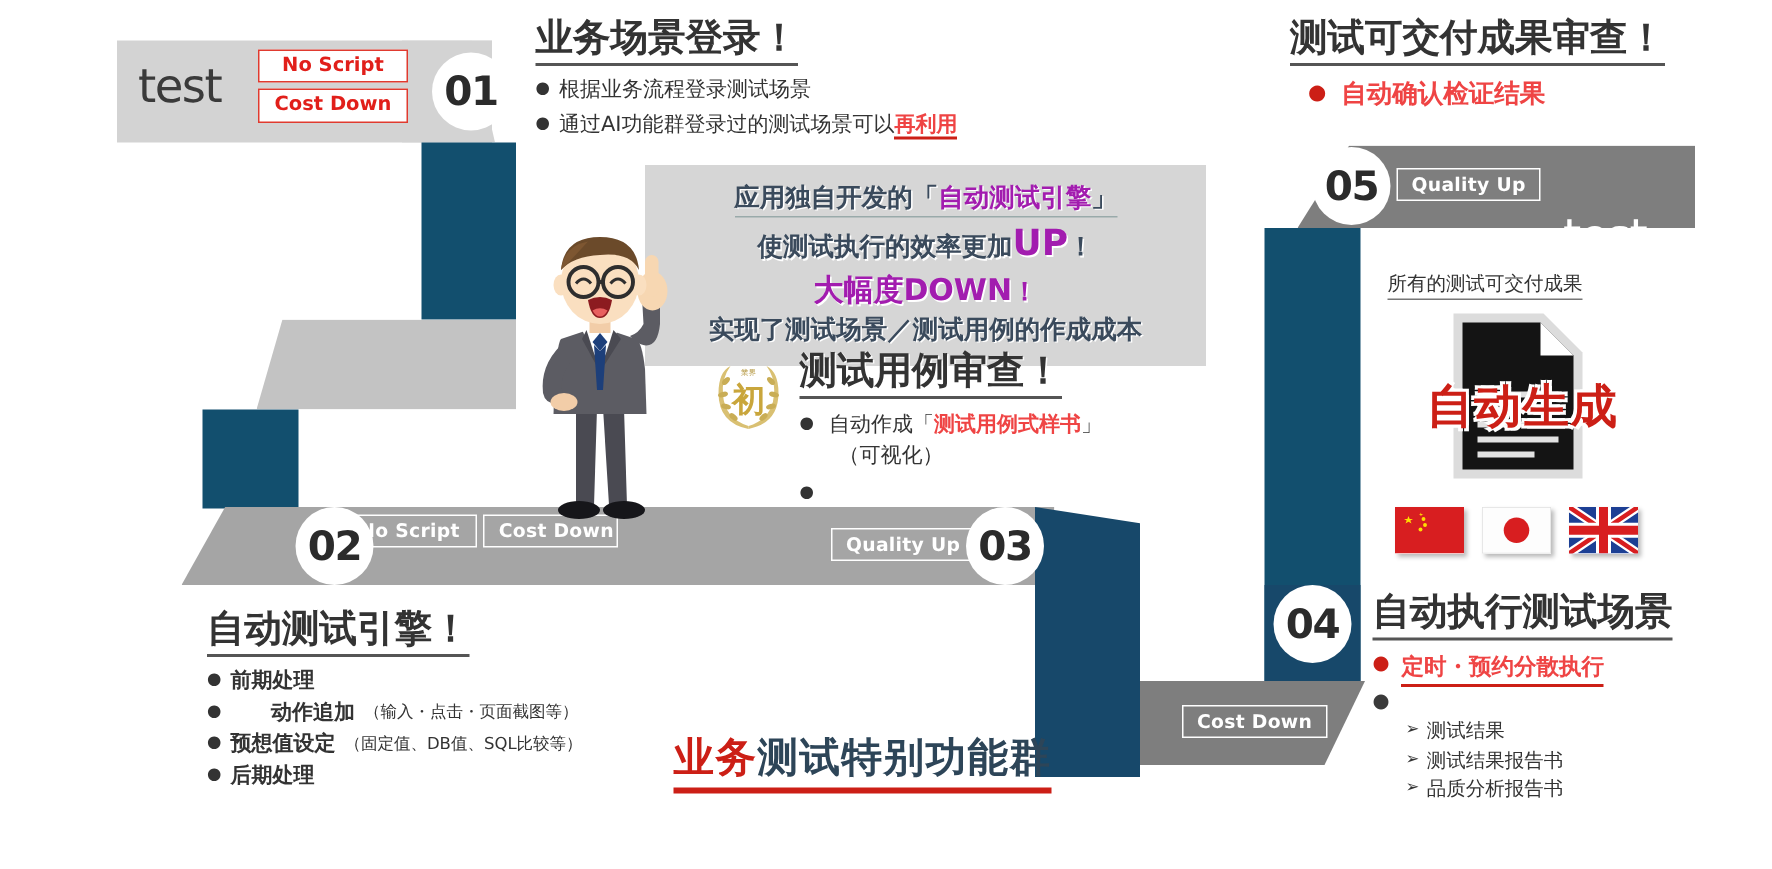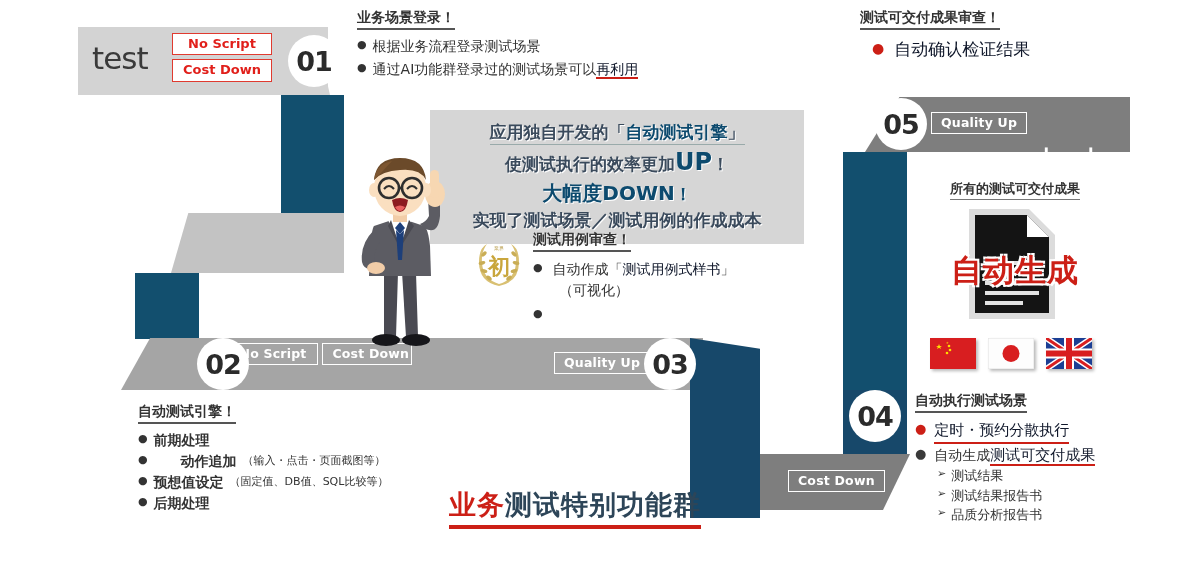--- a/index.html
+++ b/index.html
@@ -30,29 +30,29 @@
     padding:2px 10px;text-align:center;white-space:nowrap;line-height:1.25;
   }
 
   
   .testlogo{font-family:"DejaVu Sans",sans-serif;font-size:31px;font-weight:500;
             letter-spacing:-1px;position:relative;}
 
   
   .head-cn{
     font-family:"DejaVu Sans","Liberation Sans",sans-serif;
-    font-weight:bold;font-size:14px;color:#333;
+    font-weight:bold;font-size:25px;color:#333;
     border-bottom:2px solid #555;display:inline-block;padding-bottom:1px;
     text-shadow:1px 1px 0 rgba(255,255,255,.9);
   }
   .bullet-row{display:flex;align-items:flex-start;gap:6px;font-size:14px;color:#333;
               font-family:"DejaVu Sans",sans-serif;line-height:1.5;}
   .dot{font-size:11px;line-height:1.6;}
-  .red{color:#0c4a6e;}
-  .redb{color:#0f172a;font-weight:normal;}
+  .red{color:#a21caf;}
+  .redb{color:#ef4444;font-weight:bold;}
   .uline-red{border-bottom:2px solid #cc1f16;}
 
   
   .msgbox{
     background:#d6d6d6;text-align:center;padding:10px 18px 12px;
     font-family:"DejaVu Sans",sans-serif;font-weight:bold;font-size:17px;
     color:#3a4a5c;line-height:1.42;
     text-shadow:1px 1px 0 #fff;
   }
   .msgbox .l1{border-bottom:1px solid #9aa;display:inline-block;}
@@ -272,21 +272,21 @@
   </div>
 
   <div class="abs" style="left:860px;top:8px;width:310px;">
     <div class="head-cn">测试可交付成果审查！</div>
     <div class="bullet-row" style="margin-top:7px;gap:10px;margin-left:12px;">
       <span class="dot" style="color:#cc1f16;font-size:14px;">●</span>
       <span class="redb" style="font-size:17px;">自动确认检证结果</span>
     </div>
   </div>
 
-  <div class="abs small-cn" style="left:950px;top:180px;border-bottom:1px solid #777;padding-bottom:1px;font-weight:bold;">所有的测试可交付成果</div>
+  <div class="abs small-cn" style="left:925px;top:180px;border-bottom:1px solid #777;padding-bottom:1px;">所有的测试可交付成果</div>
 
   <svg class="docicon" style="left:963px;top:205px;" width="98" height="118" viewBox="0 0 98 118">
     <path d="M6 4 L66 4 L92 30 L92 114 L6 114 Z" fill="#dcdcdc"></path>
     <path d="M12 10 L64 10 L86 32 L86 108 L12 108 Z" fill="#141414"></path>
     <path d="M64 10 L86 32 L64 32 Z" fill="#ffffff"></path>
     <rect x="22" y="56" width="54" height="4" fill="#e2e2e2"></rect>
     <rect x="22" y="66" width="54" height="4" fill="#e2e2e2"></rect>
     <rect x="22" y="76" width="54" height="4" fill="#e2e2e2"></rect>
     <rect x="22" y="86" width="54" height="4" fill="#e2e2e2"></rect>
     <rect x="22" y="96" width="38" height="4" fill="#e2e2e2"></rect>
@@ -320,21 +320,20 @@
   </svg>
 
   <div class="abs" style="left:915px;top:391px;width:260px;">
     <div class="head-cn">自动执行测试场景</div>
     <div class="bullet-row" style="margin-top:6px;gap:8px;">
       <span class="dot" style="color:#cc1f16;font-size:13px;">●</span>
       <span class="redb uline-red" style="font-size:15px;">定时・预约分散执行</span>
     </div>
     <div class="bullet-row" style="gap:8px;">
       <span class="dot" style="color:#3a3a3a;font-size:13px;">●</span>
-      <span><span>自动生成</span><span class="redb uline-red" style="font-size:15px;">测试可交付成果</span></span>
     </div>
     <div class="bullet-row" style="margin-left:22px;font-size:13px;gap:5px;">
       <span style="font-size:11px;">➢</span>
       <span>测试结果</span>
     </div>
     <div class="bullet-row" style="margin-left:22px;font-size:13px;gap:5px;">
       <span style="font-size:11px;">➢</span>
       <span>测试结果报告书</span>
     </div>
     <div class="bullet-row" style="margin-left:22px;font-size:13px;gap:5px;">

